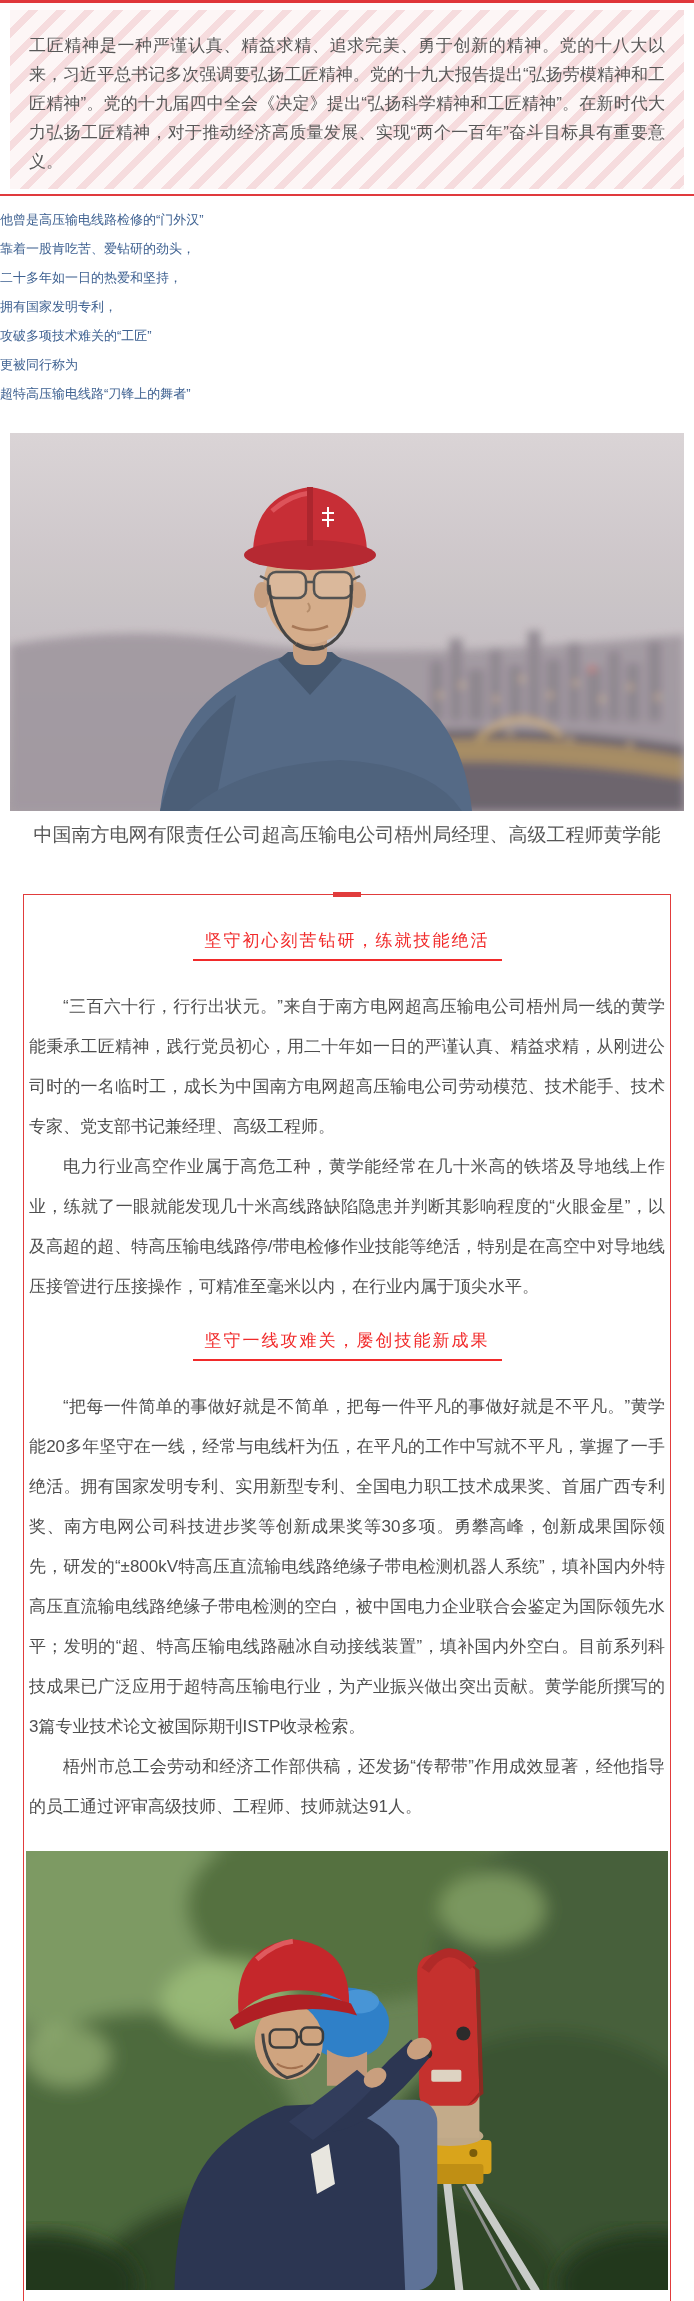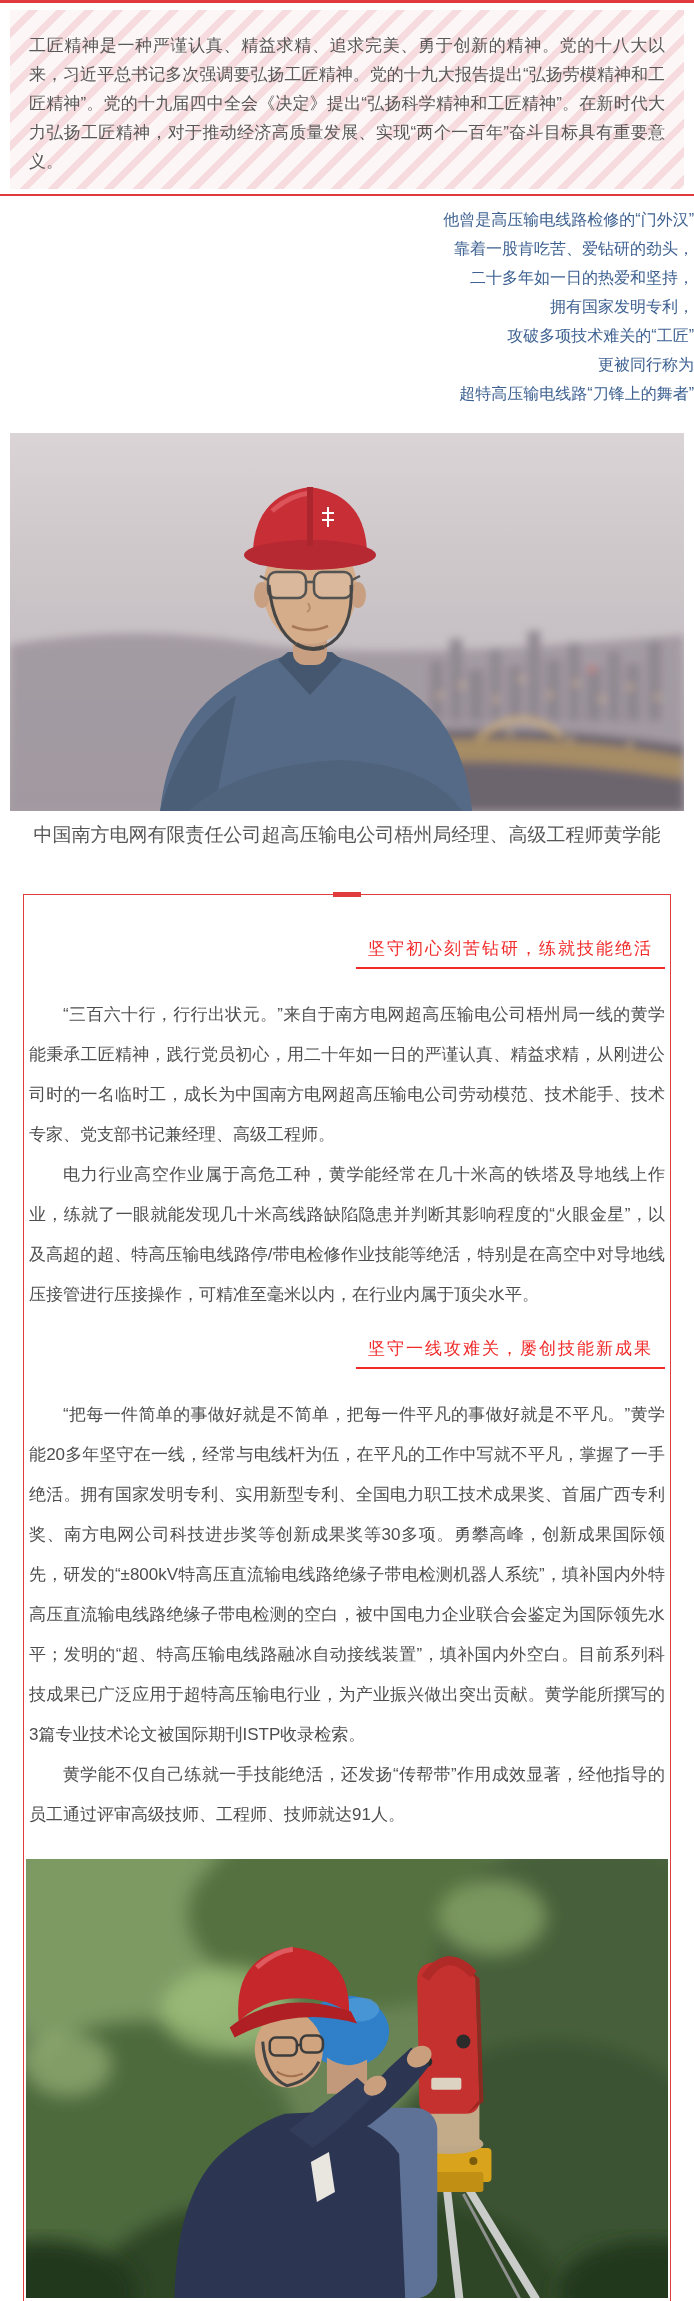--- a/index.html
+++ b/index.html
@@ -2,28 +2,28 @@
 <html><head>
 <meta charset="utf-8">
 <style>
   html,body{margin:0;padding:0;background:#ffffff;}
   body{width:694px;font-family:"Liberation Sans","DejaVu Sans",sans-serif;color:#4e4e4e;}
   .top-accent{height:3px;background:#e03a3e;}
   .intro{margin:7px 10px 0;padding:21px 19px 13px;
     background:repeating-linear-gradient(135deg,#fdf6f6 0 13px,#f6dcde 13px 20px);
     font-size:17px;line-height:29px;color:#585858;text-align:justify;}
   .rule{height:2px;background:#e03a3e;margin-top:5px;}
-  .poem{margin:9px 0 0;text-align:right;color:#3e6191;font-size:16px;line-height:29px;}
+  .poem{margin:9px 0 0;text-align:left;color:#3e6191;font-size:13px;line-height:29px;}
   .poem div{min-height:29px;}
   .photo-wrap1{margin:25px 10px 0;}
   .photo-wrap1 svg,.photo-wrap2 svg{display:block;width:100%;height:auto;}
   .caption{margin:13px 14px 0;text-align:center;color:#565656;font-size:19px;line-height:21px;}
   .feature-box{position:relative;margin:49px 23px 0 23px;border:1px solid #e13c3c;padding:2px 5px 36px;}
   .box-tab{position:absolute;top:-3px;left:50%;transform:translateX(-50%);width:28px;height:5px;background:#e13c3c;}
-  .box-title{text-align:right;margin:40px 0 0;}
+  .box-title{text-align:center;margin:32px 0 0;}
   .box-title span{display:inline-block;color:#f12a2a;font-size:17px;letter-spacing:2px;
     padding:0 12px 7px;border-bottom:2px solid #f12a2a;}
   .feature-box p{margin:0;font-size:17px;line-height:40px;color:#4e4e4e;text-align:justify;text-indent:2em;}
   .feature-box p.first{margin-top:26px;}
   .title2{margin-top:22px;}
   .photo-wrap2{margin:24px -3px 0;}
   .caption2{margin-top:18px;font-weight:bold;}
   .end-marker{margin:54px 0 0;text-align:left;color:#e8282c;font-size:20px;font-weight:bold;letter-spacing:3px;}
   .credits{margin:74px 0 8px 8px;font-size:15px;line-height:29px;color:#595959;}
   .credits div{min-height:29px;}
@@ -140,21 +140,21 @@
   <div class="box-title">
     <span>坚守初心刻苦钻研，练就技能绝活</span>
   </div>
   <p class="first">“三百六十行，行行出状元。”来自于南方电网超高压输电公司梧州局一线的黄学能秉承工匠精神，践行党员初心，用二十年如一日的严谨认真、精益求精，从刚进公司时的一名临时工，成长为中国南方电网超高压输电公司劳动模范、技术能手、技术专家、党支部书记兼经理、高级工程师。</p>
   <p>电力行业高空作业属于高危工种，黄学能经常在几十米高的铁塔及导地线上作业，练就了一眼就能发现几十米高线路缺陷隐患并判断其影响程度的“火眼金星”，以及高超的超、特高压输电线路停/带电检修作业技能等绝活，特别是在高空中对导地线压接管进行压接操作，可精准至毫米以内，在行业内属于顶尖水平。</p>
 
   <div class="box-title title2">
     <span>坚守一线攻难关，屡创技能新成果</span>
   </div>
   <p class="first">“把每一件简单的事做好就是不简单，把每一件平凡的事做好就是不平凡。”黄学能20多年坚守在一线，经常与电线杆为伍，在平凡的工作中写就不平凡，掌握了一手绝活。拥有国家发明专利、实用新型专利、全国电力职工技术成果奖、首届广西专利奖、南方电网公司科技进步奖等创新成果奖等30多项。勇攀高峰，创新成果国际领先，研发的“±800kV特高压直流输电线路绝缘子带电检测机器人系统”，填补国内外特高压直流输电线路绝缘子带电检测的空白，被中国电力企业联合会鉴定为国际领先水平；发明的“超、特高压输电线路融冰自动接线装置”，填补国内外空白。目前系列科技成果已广泛应用于超特高压输电行业，为产业振兴做出突出贡献。黄学能所撰写的3篇专业技术论文被国际期刊ISTP收录检索。</p>
-  <p>黄学能不仅自己练就一手技能绝活，还发扬“传帮带”作用成效显著，经他指导的员工通过评审高级技师、工程师、技师就达91人。</p>
+  <p>梧州市总工会劳动和经济工作部供稿，还发扬“传帮带”作用成效显著，经他指导的员工通过评审高级技师、工程师、技师就达91人。</p>
 
   <div class="photo-wrap2">
     <svg viewBox="0 0 640 438" xmlns="http://www.w3.org/2000/svg">
       <defs>
         <filter id="blur9">
             <feGaussianBlur stdDeviation="9"></feGaussianBlur>
           </filter>
       </defs>
       <rect width="640" height="438" fill="#6a8456"></rect>
       <g filter="url(#blur9)">

